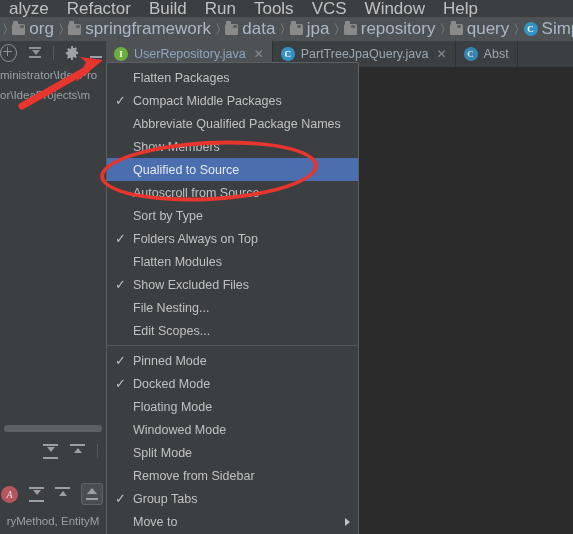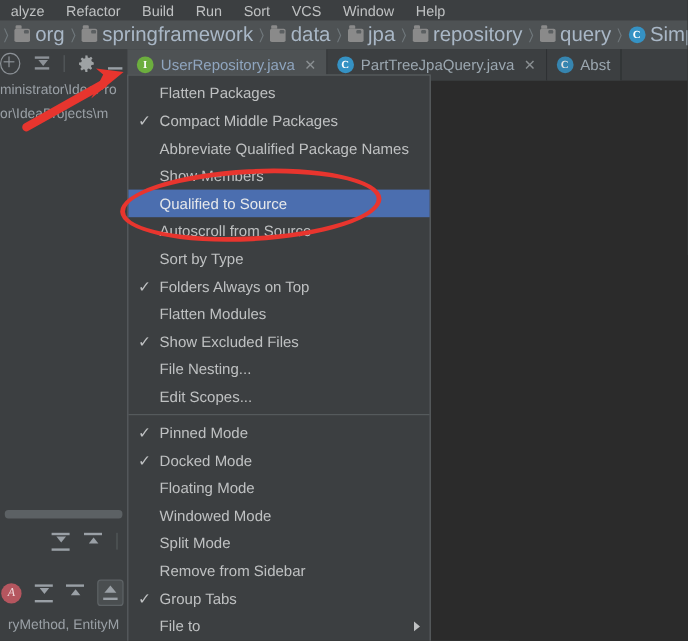--- a/index.html
+++ b/index.html
@@ -8,21 +8,21 @@
     background:#3c3f41;
     font-family:"Liberation Sans", sans-serif;
     font-size:12px;color:#bbbbbb;
     -webkit-font-smoothing:antialiased;
   }
   .root{position:absolute;inset:0;overflow:hidden;}
 
   
   .menubar{position:absolute;left:0;top:0;width:573px;height:17px;
     background:#3c3f41;display:flex;align-items:center;}
-  .menubar .mi{padding:0 9px;font-size:12px;color:#bfc1c2;white-space:nowrap;}
+  .menubar .mi{padding:0 9px;font-size:17px;color:#bfc1c2;white-space:nowrap;}
 
   
   .crumbs{position:absolute;left:0;top:17px;width:573px;height:24px;
     background:#4e5254;display:flex;align-items:center;overflow:hidden;}
   .crumb{display:flex;align-items:center;gap:4px;padding:0 2px;white-space:nowrap;}
   .crumb .txt{color:#a9b7c6;font-size:17px;}
   .sep{color:#6e7madd;color:#70787c;font-size:13px;padding:0 3px;}
   .ico-folder{width:13px;height:11px;background:#8a8a8a;border-radius:1.5px;position:relative;display:inline-block;}
   .ico-folder:before{content:"";position:absolute;left:1px;top:-2.5px;width:5px;height:3px;background:#8a8a8a;border-radius:1px 1px 0 0;}
   .ico-folder:after{content:"";position:absolute;left:7.5px;top:1.5px;width:4px;height:3px;background:#5b5f61;border-radius:1px;}
@@ -118,21 +118,21 @@
 </head>
 <body>
 
 <div class="root">
 
   <div class="menubar">
     <div class="mi">alyze</div>
     <div class="mi">Refactor</div>
     <div class="mi">Build</div>
     <div class="mi">Run</div>
-    <div class="mi">Sort</div>
+    <div class="mi">Tools</div>
     <div class="mi">VCS</div>
     <div class="mi">Window</div>
     <div class="mi">Help</div>
   </div>
 
   <div class="crumbs">
     <span class="sep">〉</span>
     <span class="crumb">
       <span class="ico-folder"></span>
       <span class="txt">org</span>
@@ -353,21 +353,21 @@
     <div class="pm">
       <span class="check"></span>
       <span class="lbl">Remove from Sidebar</span>
     </div>
     <div class="pm">
       <span class="check">✓</span>
       <span class="lbl">Group Tabs</span>
     </div>
     <div class="pm">
       <span class="check"></span>
-      <span class="lbl">File to</span>
+      <span class="lbl">Move to</span>
       <span class="arrow"></span>
     </div>
     <div class="pm">
       <span class="check"></span>
 
     </div>
 
   </div>
 
   <div class="ellipse"></div>

